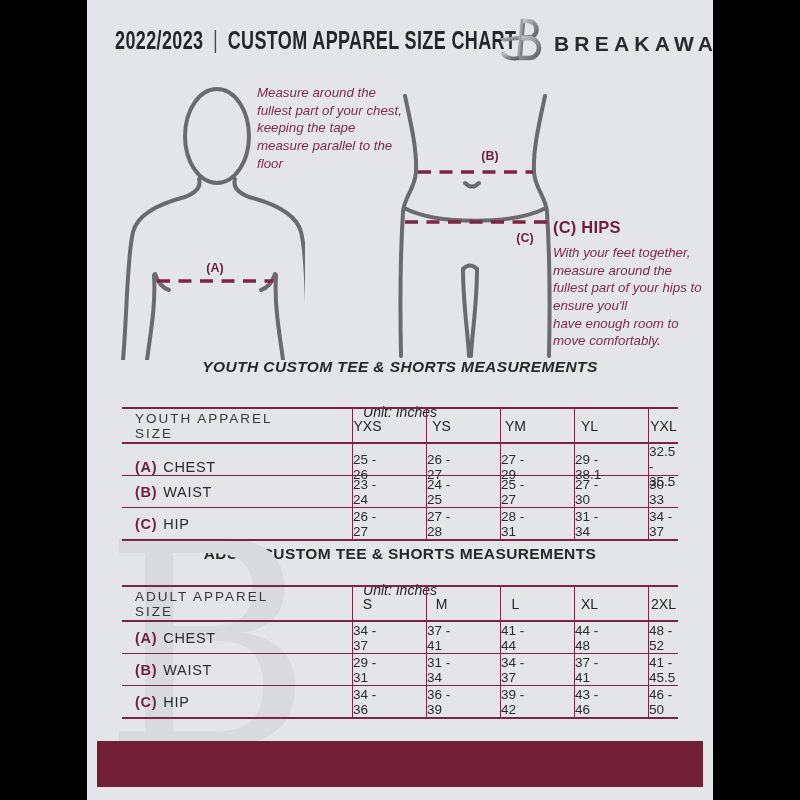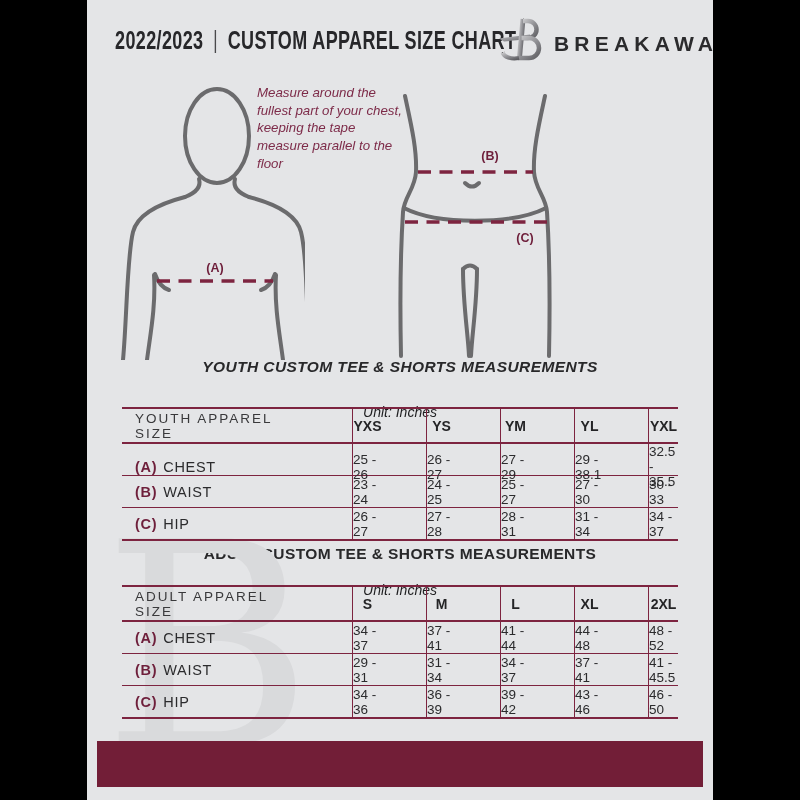--- a/index.html
+++ b/index.html
@@ -61,21 +61,21 @@
     position:absolute;left:35px;width:556px;border-top:2px solid var(--maroon-line);
     z-index:2;
   }
   .t-row{display:grid;grid-template-columns:186px repeat(5,1fr);gap:44px;}
   .t-head{height:33px;border-bottom:2px solid var(--maroon-line);}
   .t-data{height:31px;border-bottom:1.6px solid var(--maroon-line);}
   .t-data:last-child{border-bottom:2px solid var(--maroon-line);}
   .t-cell{display:flex;align-items:center;justify-content:center;font-size:13.5px;color:#2b2b2d;}
   .vline{border-left:1.6px solid var(--maroon-line);}
   .t-label-head{justify-content:flex-start;padding-left:13px;letter-spacing:2px;font-size:13.5px;color:#39393b;}
-  .t-size{font-weight:700;font-size:14px;color:#242426;}
+  .t-size{font-weight:400;font-size:14px;color:#242426;}
   .t-rowlabel{justify-content:flex-start;padding-left:13px;font-size:14.5px;letter-spacing:0.7px;color:#2b2b2d;}
   .t-rowlabel .prefix{color:var(--maroon);font-weight:700;margin-right:6px;}
   
   .watermark{
     position:absolute;left:16px;top:505px;font-family:"DejaVu Serif",serif;
     font-size:285px;line-height:1;color:#d9dadc;z-index:1;user-select:none;
   }
   .footer-bar{
     position:absolute;left:10px;top:741px;width:606px;height:46px;
     background:var(--footer);z-index:3;
@@ -137,20 +137,25 @@
     <path class="fig-stroke" d="M76 175 q7 -7 14 0"></path>
     <path class="fig-stroke" d="M76 175 C76 210 81 240 82 262"></path>
     <path class="fig-stroke" d="M90 175 C90 210 85 240 84 262"></path>
     <path class="fig-dash" d="M31 78 H146"></path>
     <path class="fig-dash" d="M18 128 H160"></path>
     <text class="fig-label" x="103" y="66" text-anchor="middle">(B)</text>
     <text class="fig-label" x="138" y="148" text-anchor="middle">(C)</text>
   </svg>
 
 
+  <div class="instr" style="left:466px;top:218px;width:152px;">
+    <h3>(C) HIPS</h3>
+    <p>With your feet together, measure around the fullest part of your hips to ensure you'll
+have enough room to move comfortably.</p>
+  </div>
 
   <div class="sec-title" style="top:358px;font-style:italic;">YOUTH CUSTOM TEE &amp; SHORTS MEASUREMENTS</div>
   <div class="sec-unit" style="top:386px;">Unit: Inches</div>
 
   <div class="size-table" style="top:407px;">
     <div class="t-row t-head">
       <div class="t-cell t-label-head">YOUTH APPAREL SIZE</div>
       <div class="t-cell t-size vline">YXS</div>
       <div class="t-cell t-size vline">YS</div>
       <div class="t-cell t-size vline">YM</div>

